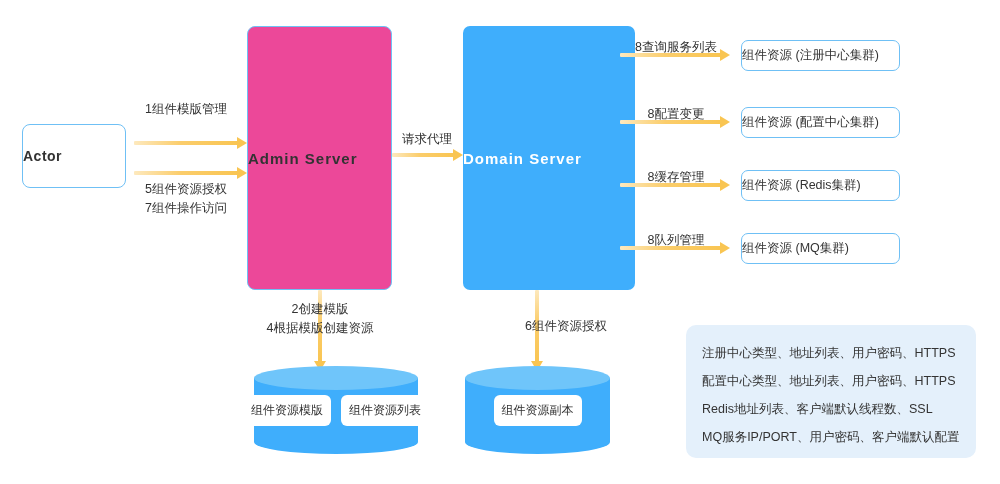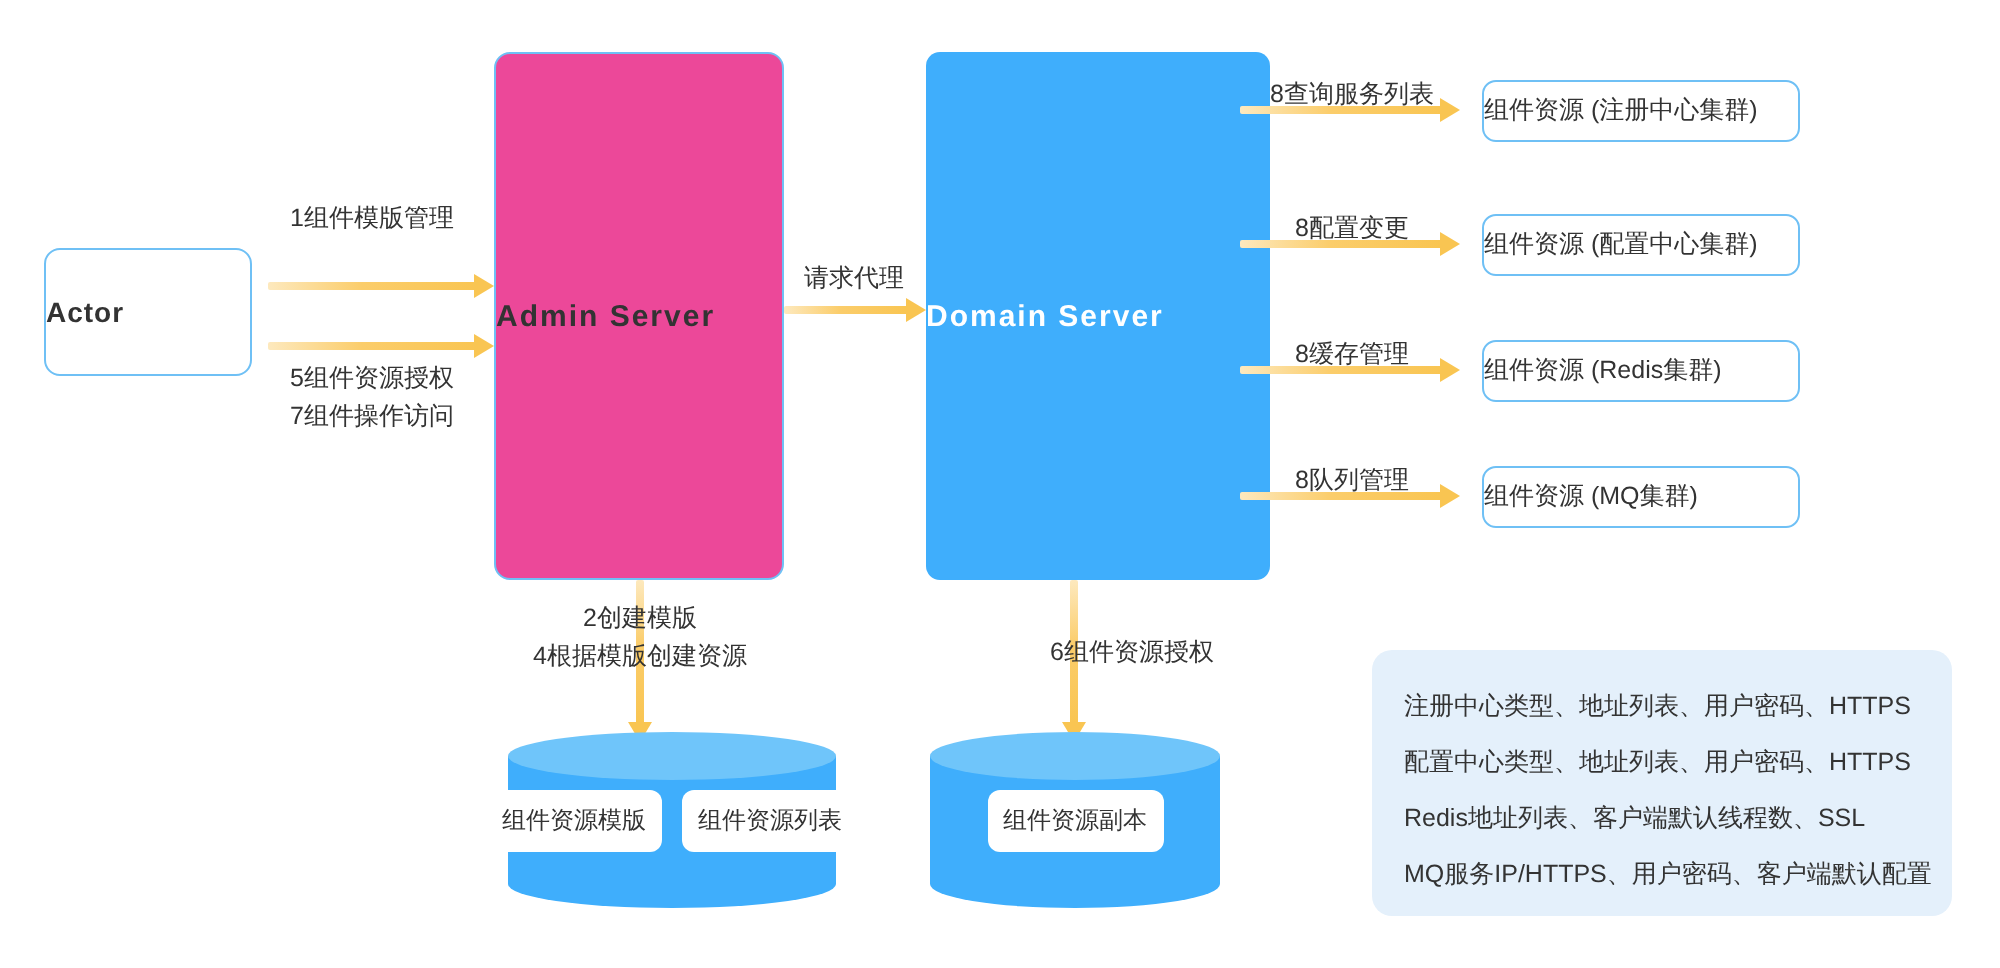--- a/index.html
+++ b/index.html
@@ -293,16 +293,16 @@
     <div class="cyl-top"></div>
     <div class="cyl-labels">
       <div class="cyl-chip">组件资源副本</div>
     </div>
   </div>
 
   <div class="legend">
     <div class="legend-line">注册中心类型、地址列表、用户密码、HTTPS</div>
     <div class="legend-line">配置中心类型、地址列表、用户密码、HTTPS</div>
     <div class="legend-line">Redis地址列表、客户端默认线程数、SSL</div>
-    <div class="legend-line">MQ服务IP/HTTPS、用户密码、客户端默认配置</div>
+    <div class="legend-line">MQ服务IP/PORT、用户密码、客户端默认配置</div>
   </div>
 
 </div>
 
 </body></html>

